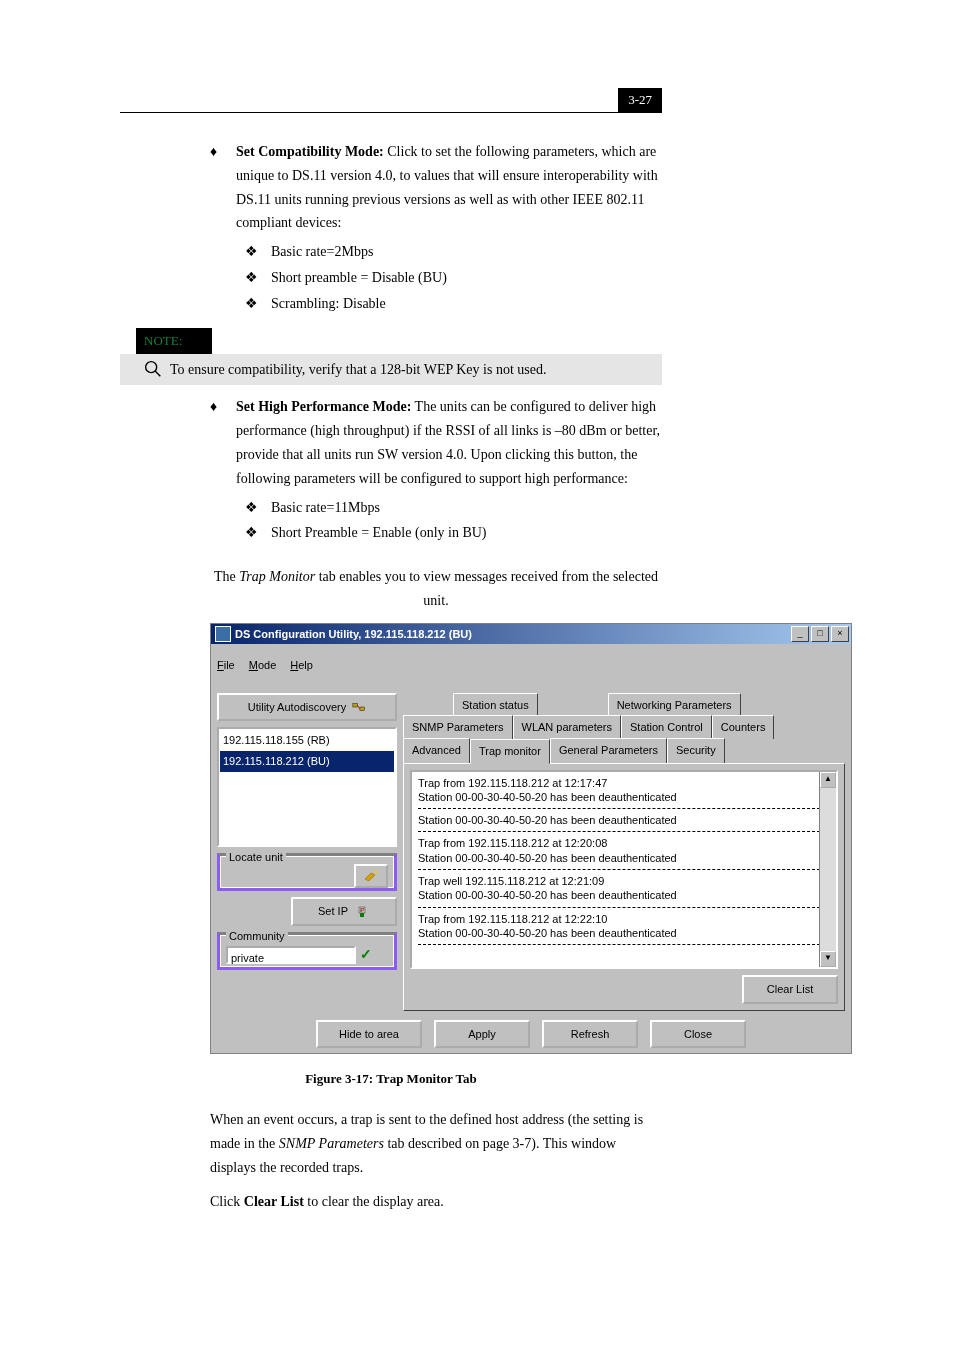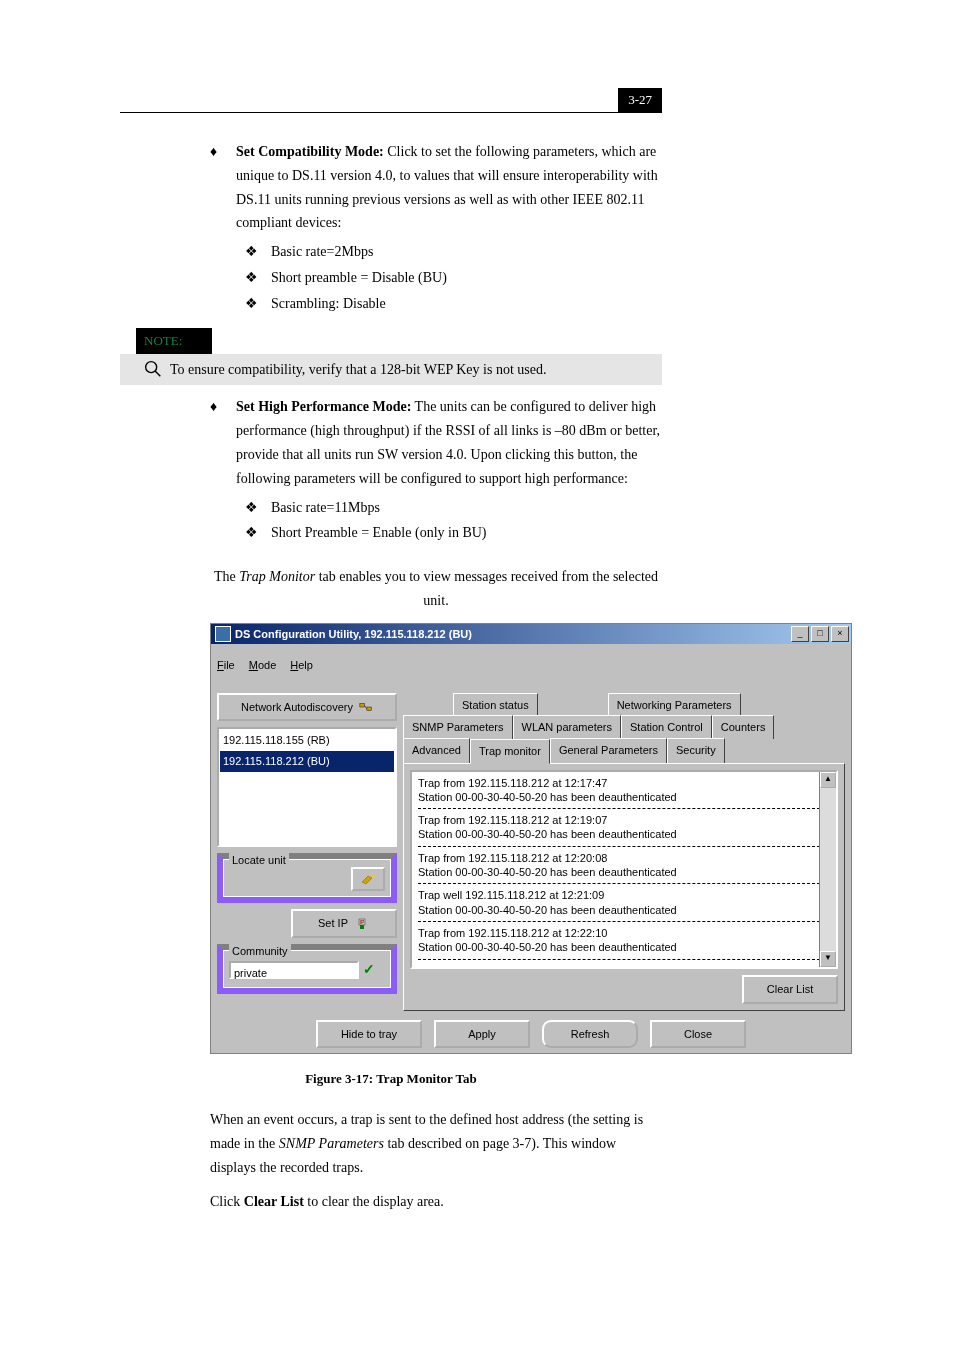--- a/index.html
+++ b/index.html
@@ -151,24 +151,24 @@
     .listbox {
       background: #fff;
       border: 2px inset #fff;
       height: 120px;
       box-sizing: border-box;
       padding: 1px;
     }
     .list-item { padding: 1px 3px; white-space: nowrap; overflow: hidden; }
     .list-item.selected { background: #08246b; color: #fff; }
     .group-box {
-      border: 6px solid #8b5cf6;
+      border: 3px solid #8b5cf6;
       border-top-color: #808080;
       box-shadow: inset 1px 1px 0 #fff, inset -1px -1px 0 #fff;
-      padding: 8px 6px 6px 6px;
+      padding: 8px 6px 0 6px;
       position: relative;
     }
     .group-label {
       position: absolute;
       top: -8px;
       left: 6px;
       background: #c0c0c0;
       padding: 0 3px;
     }
     .locate-inner { display: flex; justify-content: flex-end; }
@@ -322,21 +322,21 @@
         </div>
       </div>
       <div class="menubar">
         <span><span class="u">F</span>ile</span>
         <span><span class="u">M</span>ode</span>
         <span><span class="u">H</span>elp</span>
       </div>
       <div class="app-body">
         <div class="left-panel">
           <div class="btn-classic">
-            <span>Network Autodiscovery</span>
+            <span>Utility Autodiscovery</span>
             <svg class="small-icon" viewBox="0 0 16 12">
                 <rect x="1" y="2" width="5" height="4" fill="#c0a000" stroke="#000" stroke-width="0.5"></rect>
                 <rect x="9" y="6" width="5" height="4" fill="#c0a000" stroke="#000" stroke-width="0.5"></rect>
                 <line x1="6" y1="4" x2="9" y2="8" stroke="#a00" stroke-width="1"></line>
               </svg>
           </div>
           <div class="listbox">
             <div class="list-item">192.115.118.155 (RB)</div>
             <div class="list-item selected">192.115.118.212 (BU)</div>
           </div>
@@ -390,21 +390,20 @@
               <div class="tab">Security</div>
             </div>
             <div class="tab-content">
               <div class="trap-list">
                 <div class="trap-entry">
                     <div>Trap from 192.115.118.212 at 12:17:47</div>
                     <div>Station 00-00-30-40-50-20 has been deauthenticated</div>
                   </div>
                 <div class="trap-divider"></div>
                 <div class="trap-entry">
-                    <div>Trap from 192.115.118.212 at 12:19:07</div>
                     <div>Station 00-00-30-40-50-20 has been deauthenticated</div>
                   </div>
                 <div class="trap-divider"></div>
                 <div class="trap-entry">
                     <div>Trap from 192.115.118.212 at 12:20:08</div>
                     <div>Station 00-00-30-40-50-20 has been deauthenticated</div>
                   </div>
                 <div class="trap-divider"></div>
                 <div class="trap-entry">
                     <div>Trap well 192.115.118.212 at 12:21:09</div>
@@ -424,25 +423,25 @@
               <div class="clear-row">
                 <div class="btn-classic" style="width:80px;">
                     <span><span class="u">C</span>lear List</span>
                   </div>
               </div>
             </div>
           </div>
         </div>
       </div>
       <div class="bottom-bar">
-        <div class="btn-classic" style="width:90px;">Hide to tray</div>
+        <div class="btn-classic" style="width:90px;">Hide to area</div>
         <div class="btn-classic" style="width:80px;">
             <span><span class="u">A</span>pply</span>
           </div>
-        <div class="btn-classic" style="width:80px;border-radius:9px;">Refresh</div>
+        <div class="btn-classic" style="width:80px;">Refresh</div>
         <div class="btn-classic" style="width:80px;">Close</div>
       </div>
     </div>
 
     <div class="figure-caption">Figure 3-17: Trap Monitor Tab</div>
 
     <div class="body-para-plain">
       <span>When an event occurs, a trap is sent to the defined host address (the setting is made in the </span><span class="italic">SNMP Parameters</span><span> tab described on page 3-7). This window displays the recorded traps.</span>
     </div>
     <div class="body-para-plain">

